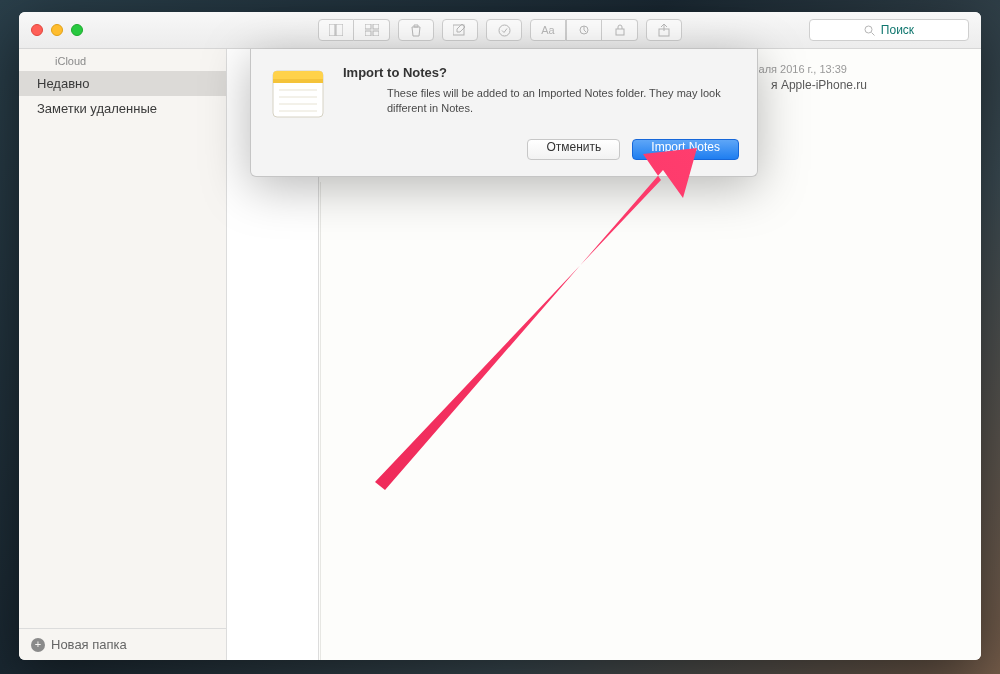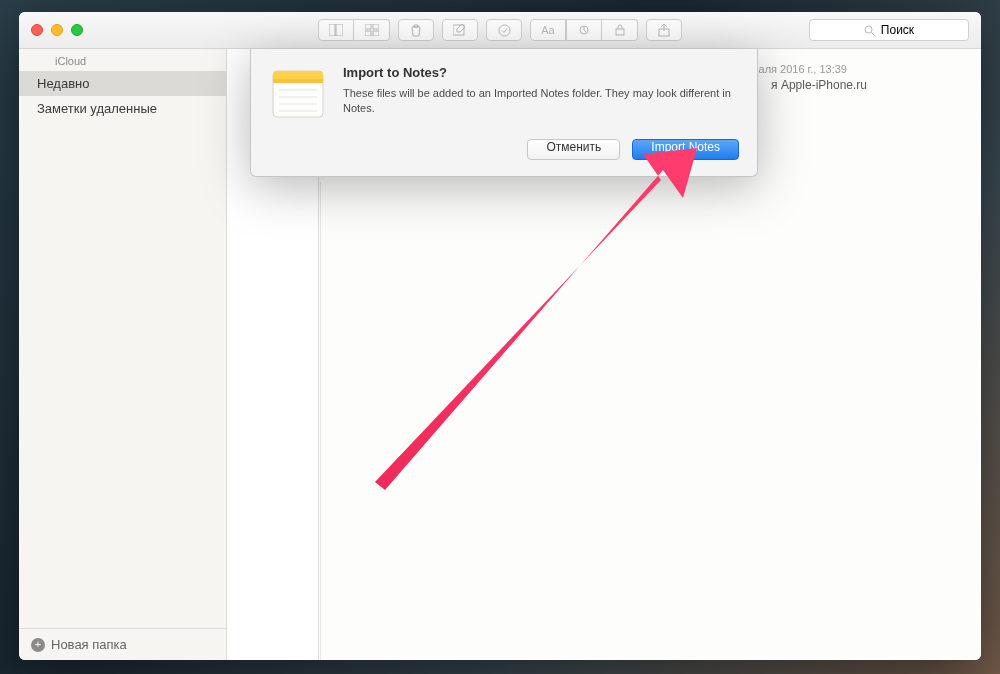--- a/index.html
+++ b/index.html
@@ -76,21 +76,21 @@
   right: 12px;
   height: 22px;
   width: 160px;
   background: #ffffff;
   border: 1px solid #cfcfcf;
   border-radius: 4px;
   display: flex;
   align-items: center;
   justify-content: center;
   gap: 6px;
-  color: #000000;
+  color: #0f766e;
   font-size: 12px;
 }
 
 .body {
   flex: 1;
   display: flex;
   min-height: 0;
 }
 
 .sidebar {
@@ -171,21 +171,21 @@
   padding: 16px 18px 16px 18px;
   display: flex;
   flex-direction: column;
 }
 .dialog-body { display: flex; gap: 16px; }
 .dialog-icon {
   width: 58px; height: 58px;
   flex-shrink: 0;
 }
 .dialog-title { font-weight: 600; font-size: 13px; color: #333; margin-bottom: 6px; }
-.dialog-msg { font-size: 11px; color: #4a4a4a; line-height: 1.35; }
+.dialog-msg { font-size: 11px; color: #4a4a4a; line-height: 1.35; margin-left: 44px; }
 .dialog-buttons { display: flex; justify-content: flex-end; gap: 12px; margin-top: 16px; }
 .btn {
   height: 21px;
   padding: 0 18px;
   border-radius: 4px;
   font-size: 12px;
   border: 1px solid #c7c7c7;
   background: linear-gradient(#ffffff, #f2f2f2);
   color: #333;
   display: flex;

